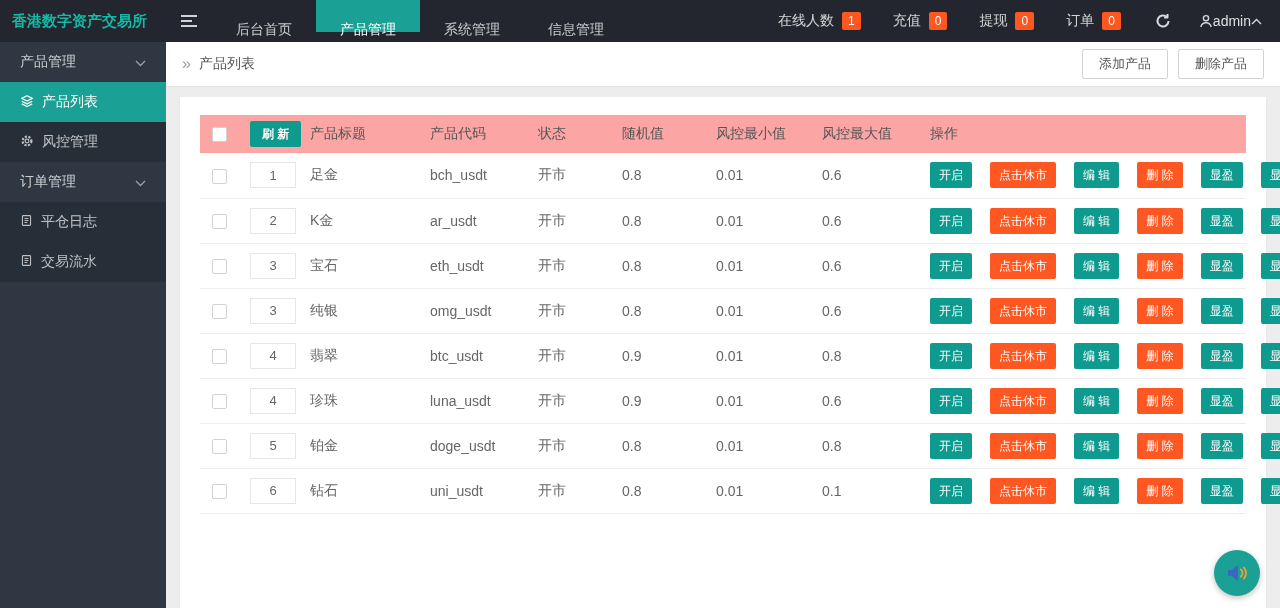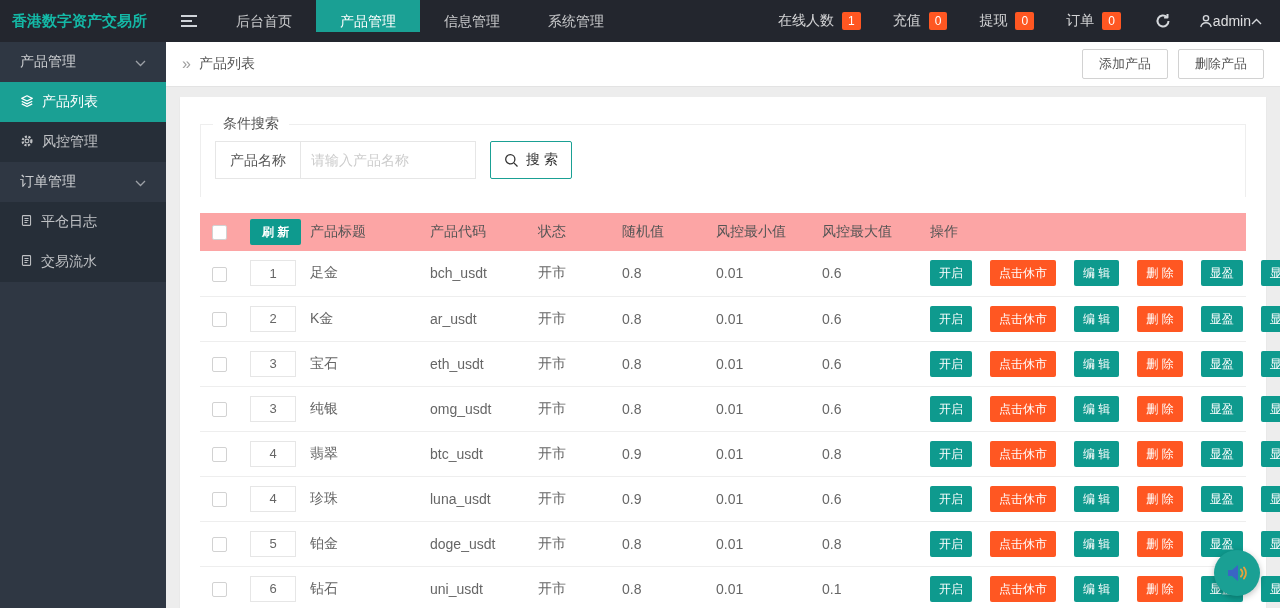--- a/index.html
+++ b/index.html
@@ -10,21 +10,21 @@
   html,body{width:1280px; height:608px; overflow:hidden;}
   body{font-family:"Liberation Sans","DejaVu Sans",sans-serif; background:#ededed; font-size:14px; color:#666;}
 
   
   .header{position:fixed; top:0; left:0; width:1280px; height:42px; background:var(--header-bg); display:flex; align-items:center; z-index:30;}
   .brand{width:166px; flex:0 0 166px; color:#14b8a6; font-size:15px; font-weight:bold; padding-left:12px; white-space:nowrap; overflow:hidden;}
   .hamburger{width:46px; height:42px; display:flex; flex-direction:column; justify-content:center; align-items:center; gap:3px; cursor:pointer;}
   .hamburger i{display:block; width:16px; height:2px; background:#cfd3d9;}
   .hamburger i:nth-child(2){width:11px; align-self:flex-start; margin-left:15px;}
   .topnav{display:flex; height:42px;}
-  .nav-item{height:32px; line-height:42px; padding:0 24px; color:rgba(255,255,255,.75); font-size:14px; cursor:pointer; text-decoration:none;}
+  .nav-item{height:32px; line-height:42px; padding:8px 24px; color:rgba(255,255,255,.75); font-size:14px; cursor:pointer; text-decoration:none;}
   .nav-item.active{background:var(--accent); color:#fff;}
   .header-right{margin-left:auto; display:flex; align-items:center; height:42px;}
   .stat{display:flex; align-items:center; padding:0 16px; color:rgba(255,255,255,.8); cursor:pointer;}
   .badge{background:var(--danger); color:#fff; font-size:12px; min-width:12px; text-align:center; padding:1px 6px; border-radius:2px; margin-left:8px; line-height:16px;}
   .refresh-wrap{padding:0 18px; cursor:pointer; display:flex; align-items:center;}
   .user-wrap{display:flex; align-items:center; padding:0 18px 0 10px; color:rgba(255,255,255,.85); cursor:pointer;}
 
   
   .sidebar{position:fixed; top:42px; left:0; bottom:0; width:166px; background:var(--side-bg); z-index:20;}
   .side-group-title{height:40px; display:flex; align-items:center; padding:0 20px; color:rgba(255,255,255,.75); cursor:pointer;}
@@ -74,22 +74,22 @@
 <div class="header">
   <div class="brand">香港数字资产交易所</div>
   <div class="hamburger">
       <i></i>
       <i></i>
       <i></i>
     </div>
   <div class="topnav">
       <a class="nav-item">后台首页</a>
       <a class="nav-item active">产品管理</a>
+      <a class="nav-item">系统管理</a>
       <a class="nav-item">信息管理</a>
-      <a class="nav-item">系统管理</a>
     </div>
   <div class="header-right">
     <div id="stats-wrap" style="display:flex;">
         <div class="stat">
           <span>在线人数</span>
           <span class="badge">1</span>
         </div>
         <div class="stat">
           <span>充值</span>
           <span class="badge">0</span>
@@ -172,34 +172,20 @@
     <span class="crumb-title">产品列表</span>
     <div class="crumb-actions">
       <button class="btn-outline">添加产品</button>
       <button class="btn-outline">删除产品</button>
     </div>
   </div>
 
   <div class="content">
     <div class="card">
 
-      <fieldset class="search-box">
-        <legend>条件搜索</legend>
-        <div class="search-row">
-          <span class="label-box">产品名称</span>
-          <input class="search-input" type="text" placeholder="请输入产品名称" style="">
-          <button class="search-btn">
-            <svg width="15" height="15" viewBox="0 0 15 15" fill="none" stroke="#333" stroke-width="1.3">
-                <circle cx="6.3" cy="6.3" r="4.6"></circle>
-                <path d="M9.9 9.9l3.6 3.6"></path>
-              </svg>
-            <span>搜 索</span>
-          </button>
-        </div>
-      </fieldset>
 
       <table class="grid">
         <colgroup>
           <col style="width:38px">
             <col style="width:60px">
             <col style="width:120px">
             <col style="width:108px">
           <col style="width:84px">
             <col style="width:94px">
             <col style="width:106px">

